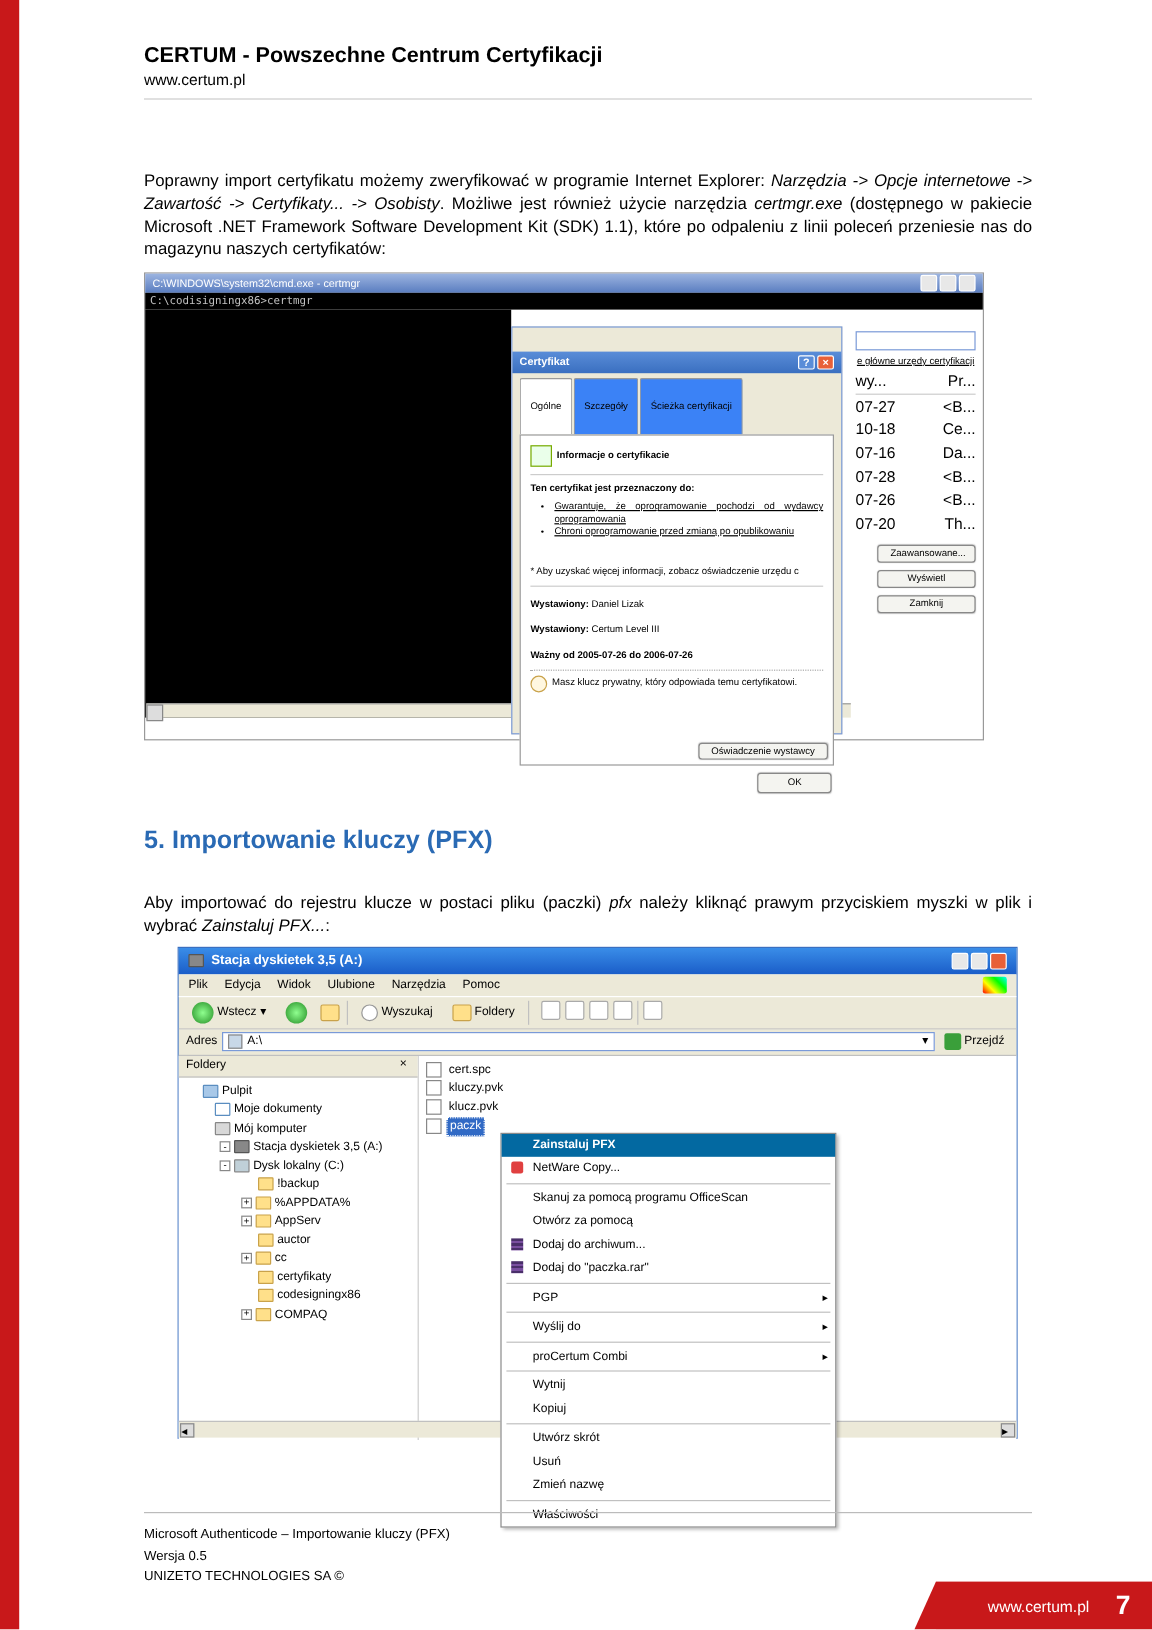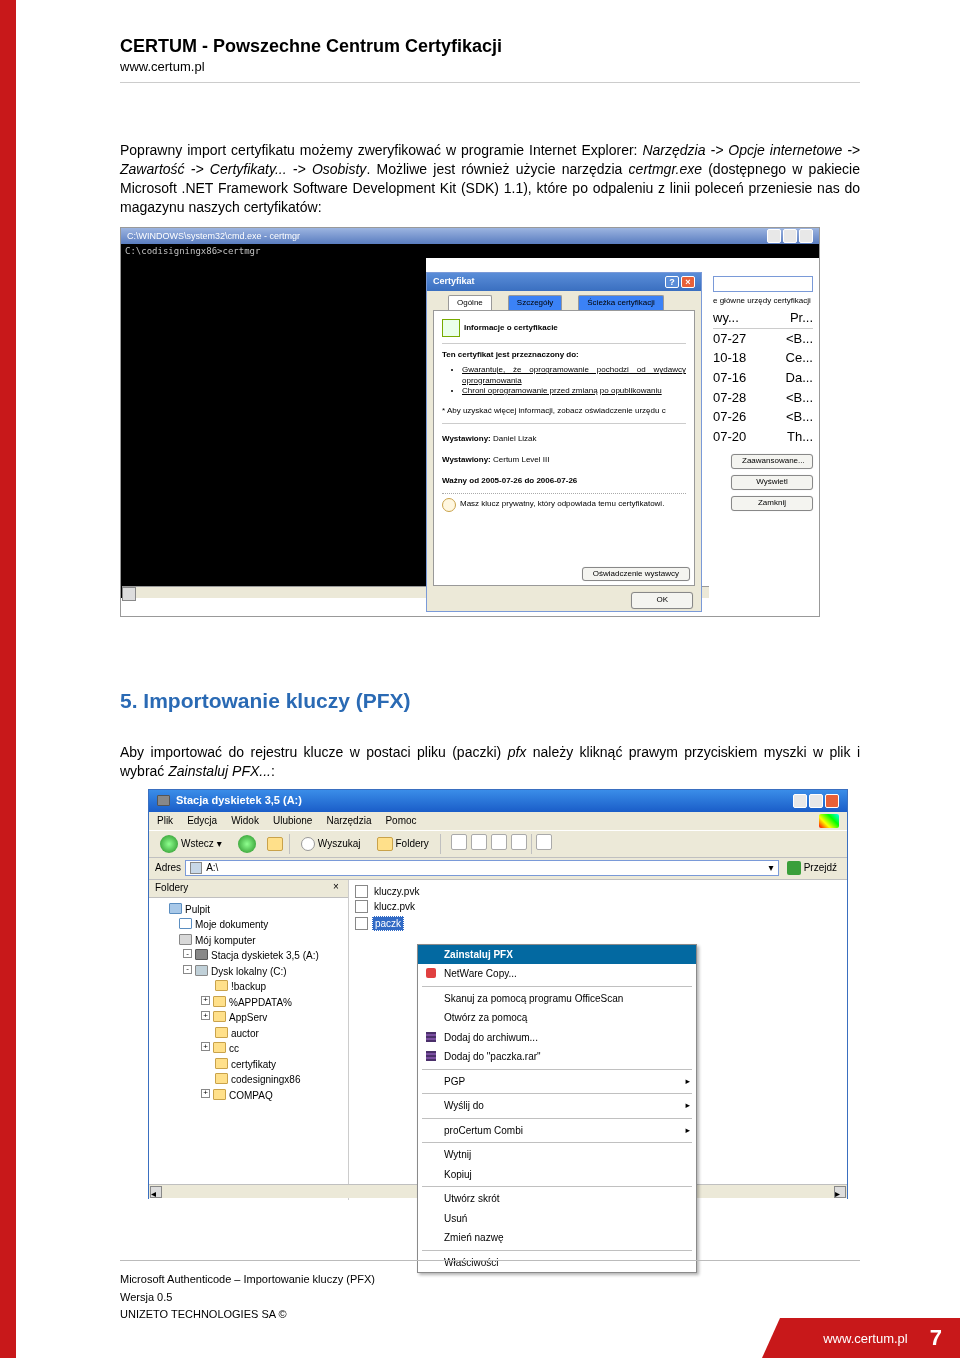--- a/index.html
+++ b/index.html
@@ -11,41 +11,41 @@
   .header-hr { border: none; border-top: 1px solid #ccc; margin: 8px 0 0 120px; width: 740px; }
   .content { padding: 58px 100px 0 120px; font-size: 14px; color: #000; line-height: 1.35; text-align: justify; }
   .italic { font-style: italic; }
   .screenshot { margin: 10px 0 0 0; border: 1px solid #999; background: #fff; font-size: 9px; color: #000; position: relative; }
   .ss1 { width: 700px; height: 390px; }
   .ss1-titlebar { height: 16px; background: linear-gradient(#9cb4e0,#5a7dc0); color: #fff; font-size: 9px; padding: 2px 6px; display: flex; justify-content: space-between; align-items: center; }
   .ss1-cmd { height: 14px; background: #000; color: #c0c0c0; font-family: monospace; font-size: 9px; padding: 1px 4px; }
   .ss1-body { display: flex; height: 340px; }
   .ss1-black { width: 305px; background: #000; }
   .ss1-dlg { position: absolute; left: 305px; top: 44px; width: 276px; height: 340px; background: #ece9d8; border: 1px solid #7a9ad8; font-size: 9px; }
-  .ss1-dlg-title { height: 18px; background: linear-gradient(#5a8dd8,#3a6fc0); color: #fff; font-weight: bold; padding: 2px 6px; display:flex; justify-content:space-between; align-items:center;}
+  .ss1-dlg-title { height: 18px; background: linear-gradient(#5a8dd8,#3a6fc0); color: #fff; font-weight: bold; padding: 2px 6px; display:flex; justify-content:space-between; align-items:center;margin-top:20px;}
   .ss1-tabs { display: flex; padding: 4px 6px 0 6px; }
-  .ss1-tab { padding: 2px 8px; border: 1px solid #999; border-bottom: none; background: #fff; font-size: 8px; margin-right: 1px; border-radius: 2px 2px 0 0; margin-left: 15px;}
+  .ss1-tab { padding: 18px 8px; border: 1px solid #999; border-bottom: none; background: #fff; font-size: 8px; margin-right: 1px; border-radius: 2px 2px 0 0;}
   .ss1-tab.inactive { background: #3b82f6; }
   .ss1-tabcontent { border: 1px solid #999; background: #fff; margin: 0 6px 6px 6px; padding: 8px; height: 276px; position: relative; font-size: 8px;}
   .ss1-info-row { display: flex; align-items: center; gap: 4px; margin-bottom: 6px;}
   .ss1-cert-icon { width: 18px; height: 18px; border: 1px solid #7a0; background: #eaffea; }
   .ss1-bold { font-weight: bold; }
   .ss1-purpose { margin: 6px 0 4px 0; font-weight: bold; }
   .ss1-bullets { margin-left: 10px; text-decoration: underline; }
   .ss1-bullets li { list-style: disc; margin-left: 10px; font-size: 8px; line-height: 1.3;}
-  .ss1-note { margin-top: 10px; font-size: 8px; }
+  .ss1-note { margin-top: 23px; font-size: 8px; }
   .ss1-field { margin-top: 10px; }
   .ss1-validity { margin-top: 10px; font-size: 8px; }
   .ss1-key-row { display: flex; align-items: center; gap: 4px; margin-top: 6px; padding-top:4px; border-top:1px dotted #aaa;}
   .ss1-key-icon { width: 14px; height: 14px; border: 1px solid #c9a24a; border-radius: 50%; background: #fff7e0; }
   .ss1-issuer-btn { position: absolute; bottom: 4px; right: 4px; }
   .win-btn { display: inline-block; background: #f4f4f0; border: 1px solid #888; border-radius: 3px; padding: 1px 10px; font-size: 8px; cursor: default; box-shadow: 0 0 1px rgba(0,0,0,0.2); }
   .ss1-right { position: absolute; right: 6px; top: 48px; width: 100px; }
   .ss1-right-select { height: 16px; border: 1px solid #7a9ad8; background: #fff; width: 100px; margin-bottom: 4px;}
-  .ss1-right-label { font-size: 8px; text-align: left; padding-bottom: 2px;}
+  .ss1-right-label { font-size: 8px; text-align: center; padding-bottom: 2px; text-decoration: underline;}
   .ss1-right-rows { font-size: 13px; }
   .ss1-right-rows div { display: flex; justify-content: space-between; padding: 1px 0;}
   .ss1-right-btns { margin-top: 8px; text-align: right;}
   .ss1-right-btns .win-btn { display:block; margin: 6px 0 0 auto; width: 82px; text-align:center;}
   .ss1-scrollh { position:absolute; bottom:18px; left:1px; right:110px; height:12px; background:#ece9d8; border-top:1px solid #999;}
   .ss1-scrollh::before { content:''; position:absolute; left:0; width:12px; height:12px; background:#ddd; border:1px solid #888;}
   .section-heading { color: #2a6ab4; font-size: 21px; margin: 70px 0 28px 0; }
   .ss2 { width: 700px; height: 410px; border: 1px solid #3a6fc0; margin-left: 28px; }
   .ss2-titlebar { height: 22px; background: linear-gradient(#3a8de8,#1a5dc8); color: #fff; font-size: 11px; font-weight: bold; padding: 3px 8px; display: flex; justify-content: space-between; align-items: center; }
   .ss2-titlebar-icons { display:flex; gap:2px;}
@@ -65,21 +65,21 @@
   .ss2-addressbar { height: 22px; background: #ece9d8; display: flex; align-items: center; padding: 0 6px; font-size: 10px; gap: 4px; border-bottom:1px solid #c0c0c0;}
   .ss2-addr-input { flex: 1; height: 16px; background: #fff; border: 1px solid #7a9ad8; display: flex; align-items: center; gap: 4px; padding: 0 4px;}
   .ss2-drive-icon { width:12px; height:12px; background:#c8d8e8; border:1px solid #888;}
   .ss2-go-btn { display:flex; align-items:center; gap:3px; padding:0 4px; height:18px; background:#ece9d8;}
   .ss2-go-icon { width:14px; height:14px; background:#3a9f3a; border-radius:2px;}
   .ss2-body { display: flex; height: 320px; background: #fff;}
   .ss2-sidebar { width: 200px; border-right: 1px solid #ccc; font-size: 10px; background:#fff;}
   .ss2-sidebar-hdr { height: 18px; background: #ece9d8; border-bottom: 1px solid #c0c0c0; display: flex; justify-content: space-between; align-items: center; padding: 0 6px; font-size: 10px;}
   .ss2-sidebar-close { width:12px; height:12px; text-align:center; line-height:10px;}
   .ss2-tree { padding: 4px 2px; }
-  .ss2-tree-item { display: flex; align-items: flex-start; gap: 3px; padding: 1px 0 1px 0; font-size: 10px;}
+  .ss2-tree-item { display: flex; align-items: center; gap: 3px; padding: 1px 0 1px 0; font-size: 10px;}
   .ss2-tree .l1 { padding-left: 4px;}
   .ss2-tree .l2 { padding-left: 14px;}
   .ss2-tree .l3 { padding-left: 32px;}
   .ss2-tree .l4 { padding-left: 50px;}
   .ss2-exp { width:9px; height:9px; border:1px solid #888; display:inline-flex; align-items:center; justify-content:center; font-size:8px; line-height:1; background:#fff; color:#000;}
   .ss2-noexp { width:11px; display:inline-block;}
   .ss2-icon-folder { width:13px; height:11px; background:#ffe08a; border:1px solid #c9a24a; border-radius:1px;}
   .ss2-icon-desktop { width:13px; height:11px; background:#a8c8e8; border:1px solid #5a8dc0; border-radius:1px;}
   .ss2-icon-docs { width:13px; height:11px; background:#fff; border:1px solid #5a8dc0; border-radius:1px;}
   .ss2-icon-comp { width:13px; height:11px; background:#d8d8d8; border:1px solid #888; border-radius:1px;}
@@ -358,20 +358,24 @@
               <span class="ss2-icon-folder"></span>
               <span>COMPAQ</span>
             </div>
           </div>
         <div class="ss2-scroll-corner">
             <span style="float:left;width:12px;height:12px;border:1px solid #888;background:#ddd;margin:1px;">◂</span>
             <span style="float:right;width:12px;height:12px;border:1px solid #888;background:#ddd;margin:1px;">▸</span>
           </div>
       </div>
       <div class="ss2-files" id="files">
+        <div class="ss2-file-row">
+            <span class="ss2-file-icon"></span>
+            <span class="ss2-file-name">cert.spc</span>
+          </div>
           <div class="ss2-file-row">
             <span class="ss2-file-icon"></span>
             <span class="ss2-file-name">kluczy.pvk</span>
           </div>
           <div class="ss2-file-row">
             <span class="ss2-file-icon"></span>
             <span class="ss2-file-name">klucz.pvk</span>
           </div>
           <div class="ss2-file-row selected">
             <span class="ss2-file-icon"></span>

